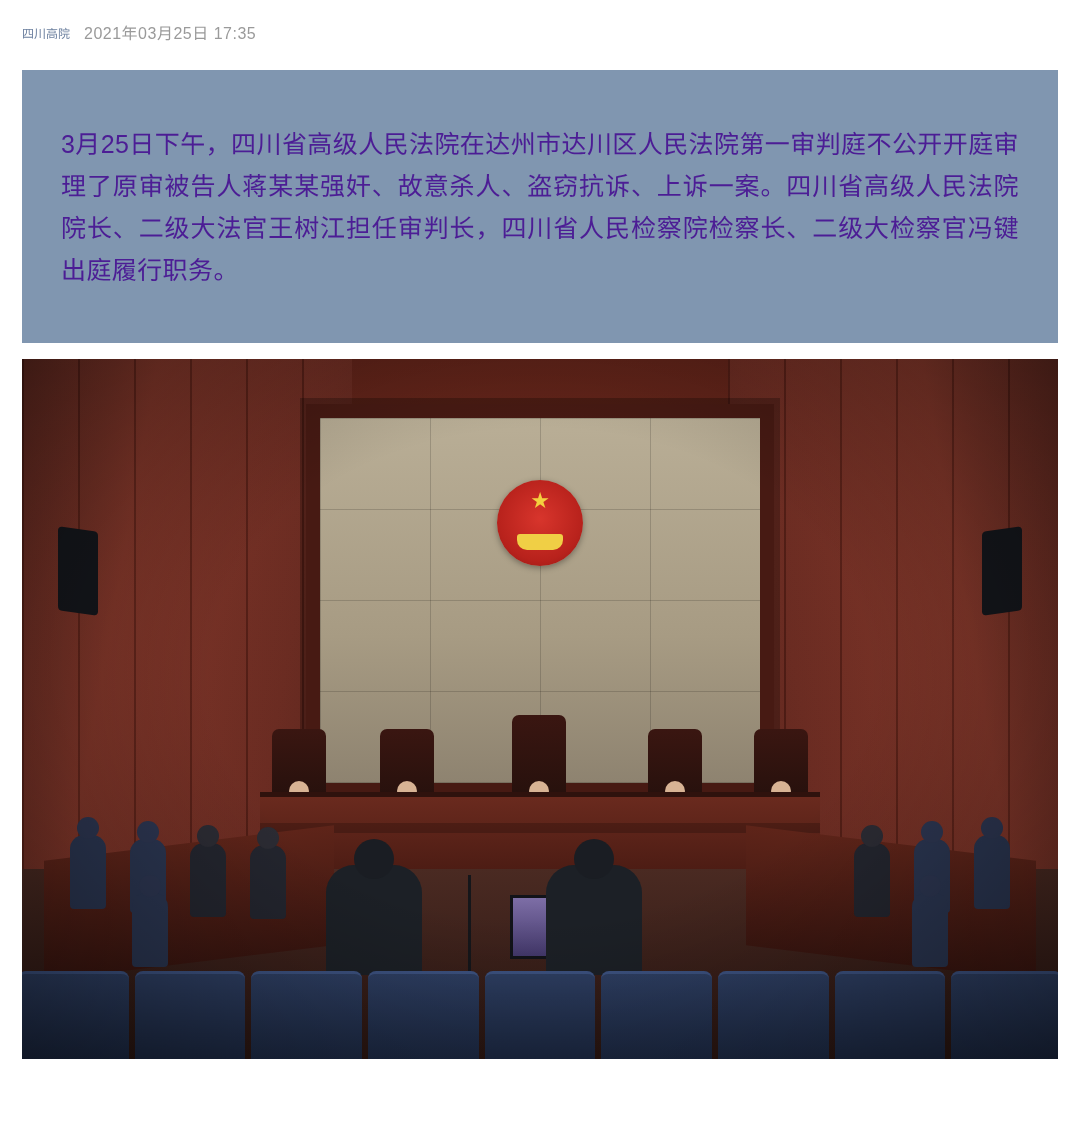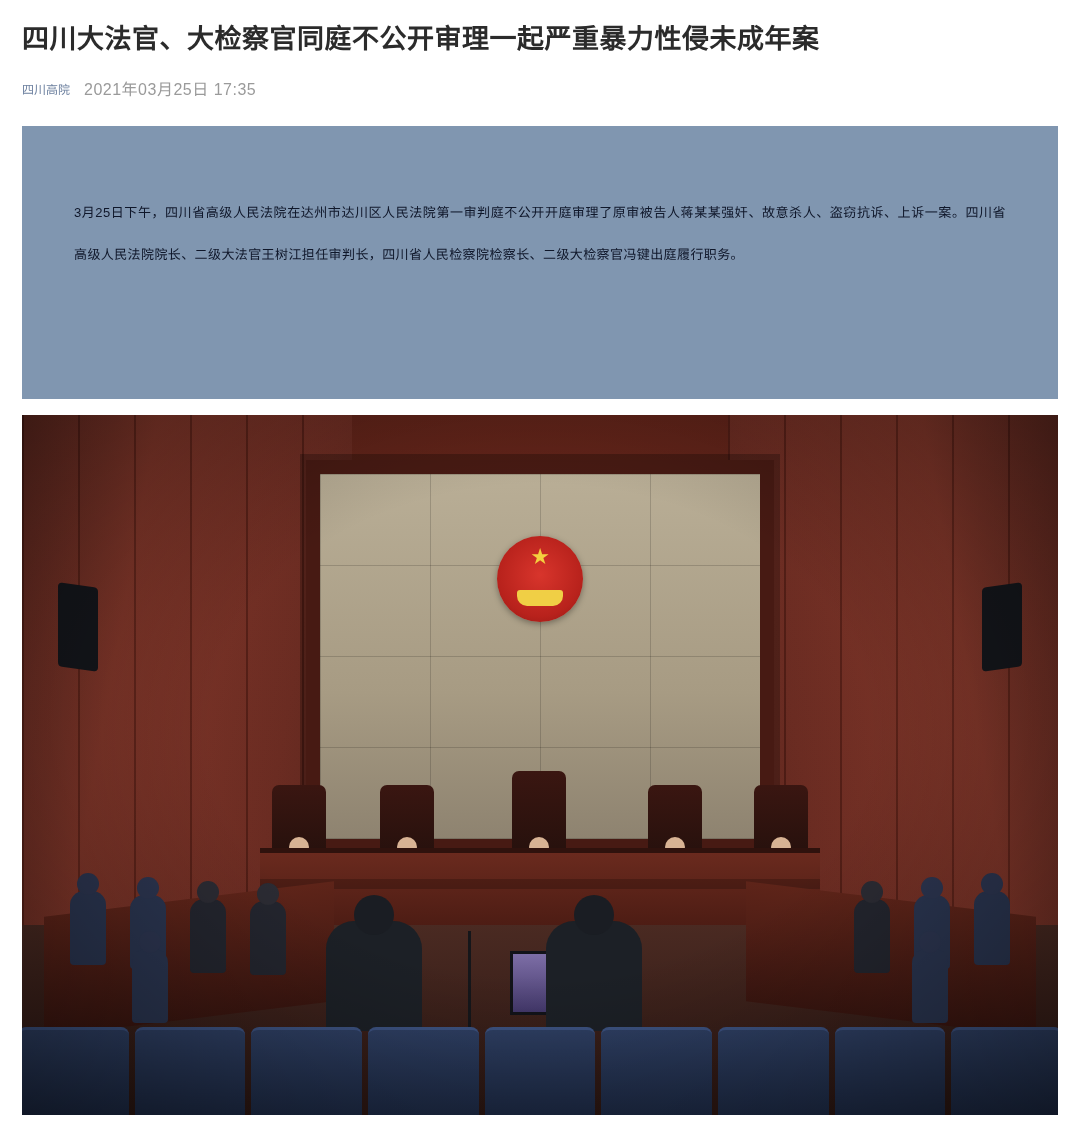--- a/index.html
+++ b/index.html
@@ -46,26 +46,26 @@
     letter-spacing: 0.5px;
   }
   .summary-box {
     margin: 0 22px;
     background: #8096b0;
     padding: 48px 34px 64px 34px;
     box-sizing: border-box;
     height: 273px;
   }
   .summary-text {
-    color: #0f172a;
-    font-size: 13px;
+    color: #4c1d95;
+    font-size: 25px;
     line-height: 42px;
     text-align: justify;
     letter-spacing: 0.4px;
-    margin: 18px;
+    margin: 5px;
   }
   .photo-wrap {
     margin: 16px 22px 0 22px;
     height: 700px;
     position: relative;
     overflow: hidden;
     background: #1b1114;
   }
   .photo {
     position: absolute;
@@ -304,21 +304,20 @@
     background: radial-gradient(ellipse at 50% 45%, rgba(0,0,0,0) 45%, rgba(0,0,0,0.45) 100%);
     pointer-events: none;
   }
 </style>
 </head>
 <body>
 
 <div class="page">
 
   <div class="article-header">
-    <h1 class="article-title">四川大法官、大检察官同庭不公开审理一起严重暴力性侵未成年案</h1>
     <div class="meta-row">
       <span class="meta-source">四川高院</span>
       <span class="meta-date">2021年03月25日 17:35</span>
     </div>
   </div>
 
   <div class="summary-box">
     <p class="summary-text">3月25日下午，四川省高级人民法院在达州市达川区人民法院第一审判庭不公开开庭审理了原审被告人蒋某某强奸、故意杀人、盗窃抗诉、上诉一案。四川省高级人民法院院长、二级大法官王树江担任审判长，四川省人民检察院检察长、二级大检察官冯键出庭履行职务。</p>
   </div>
 

